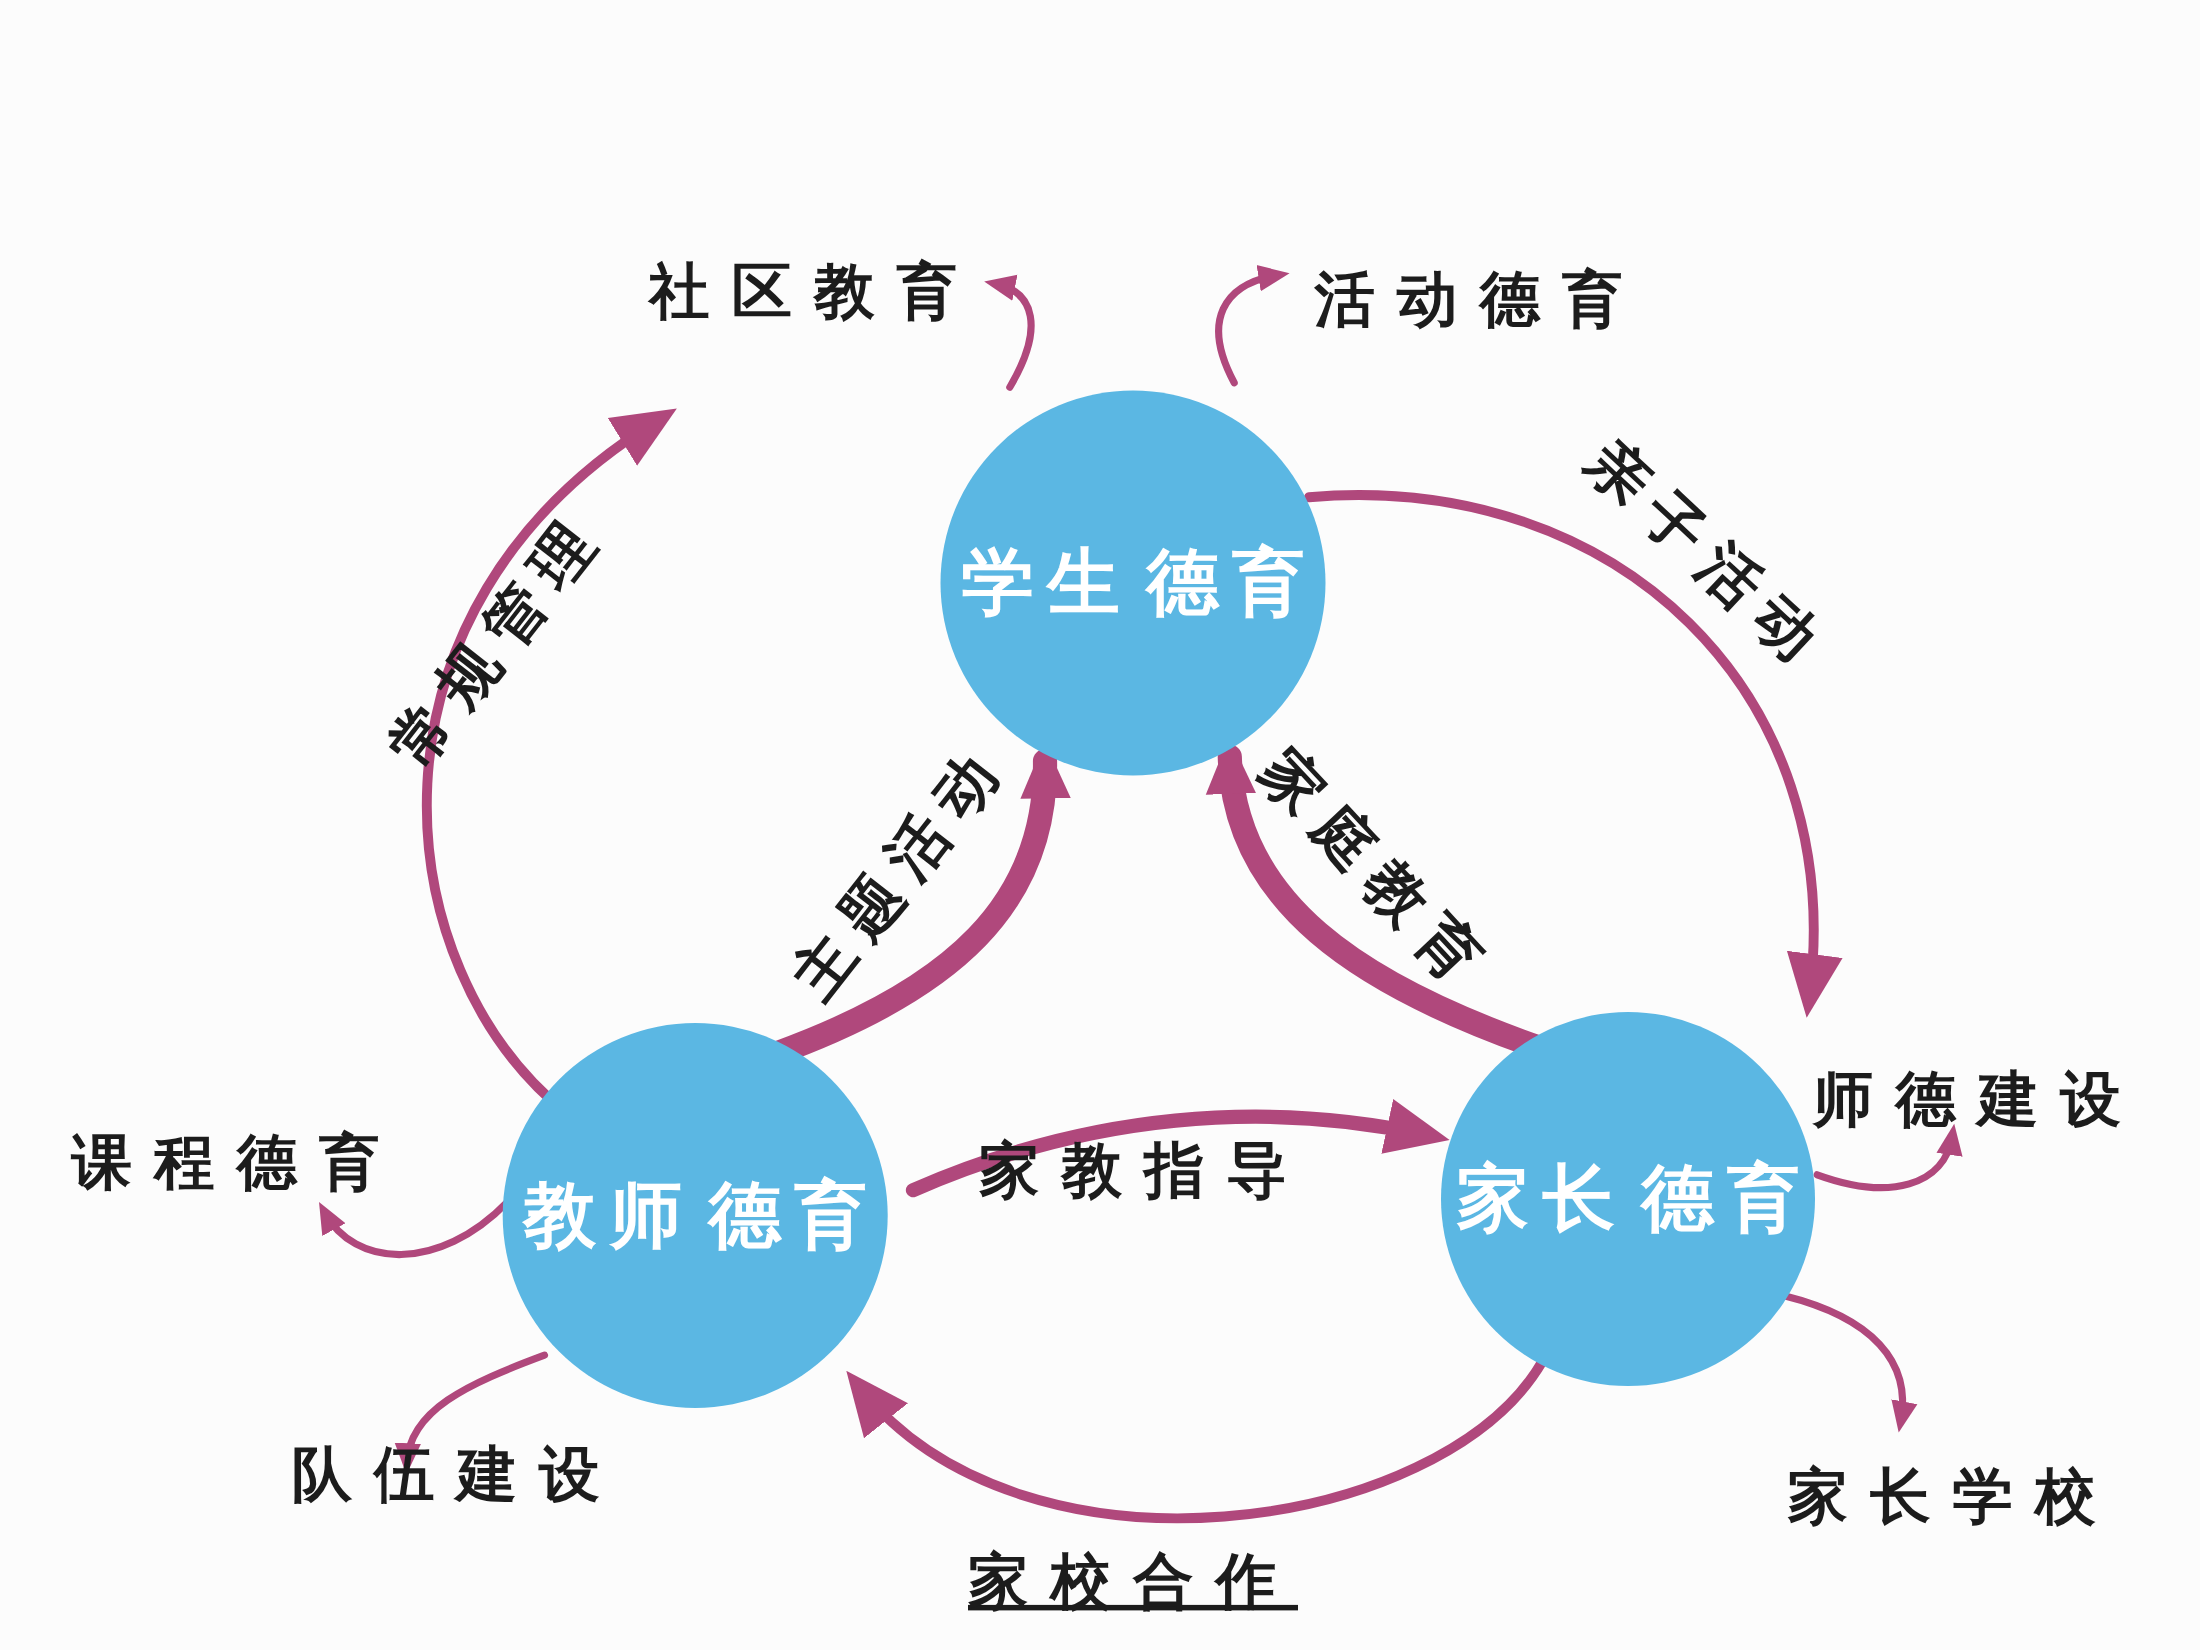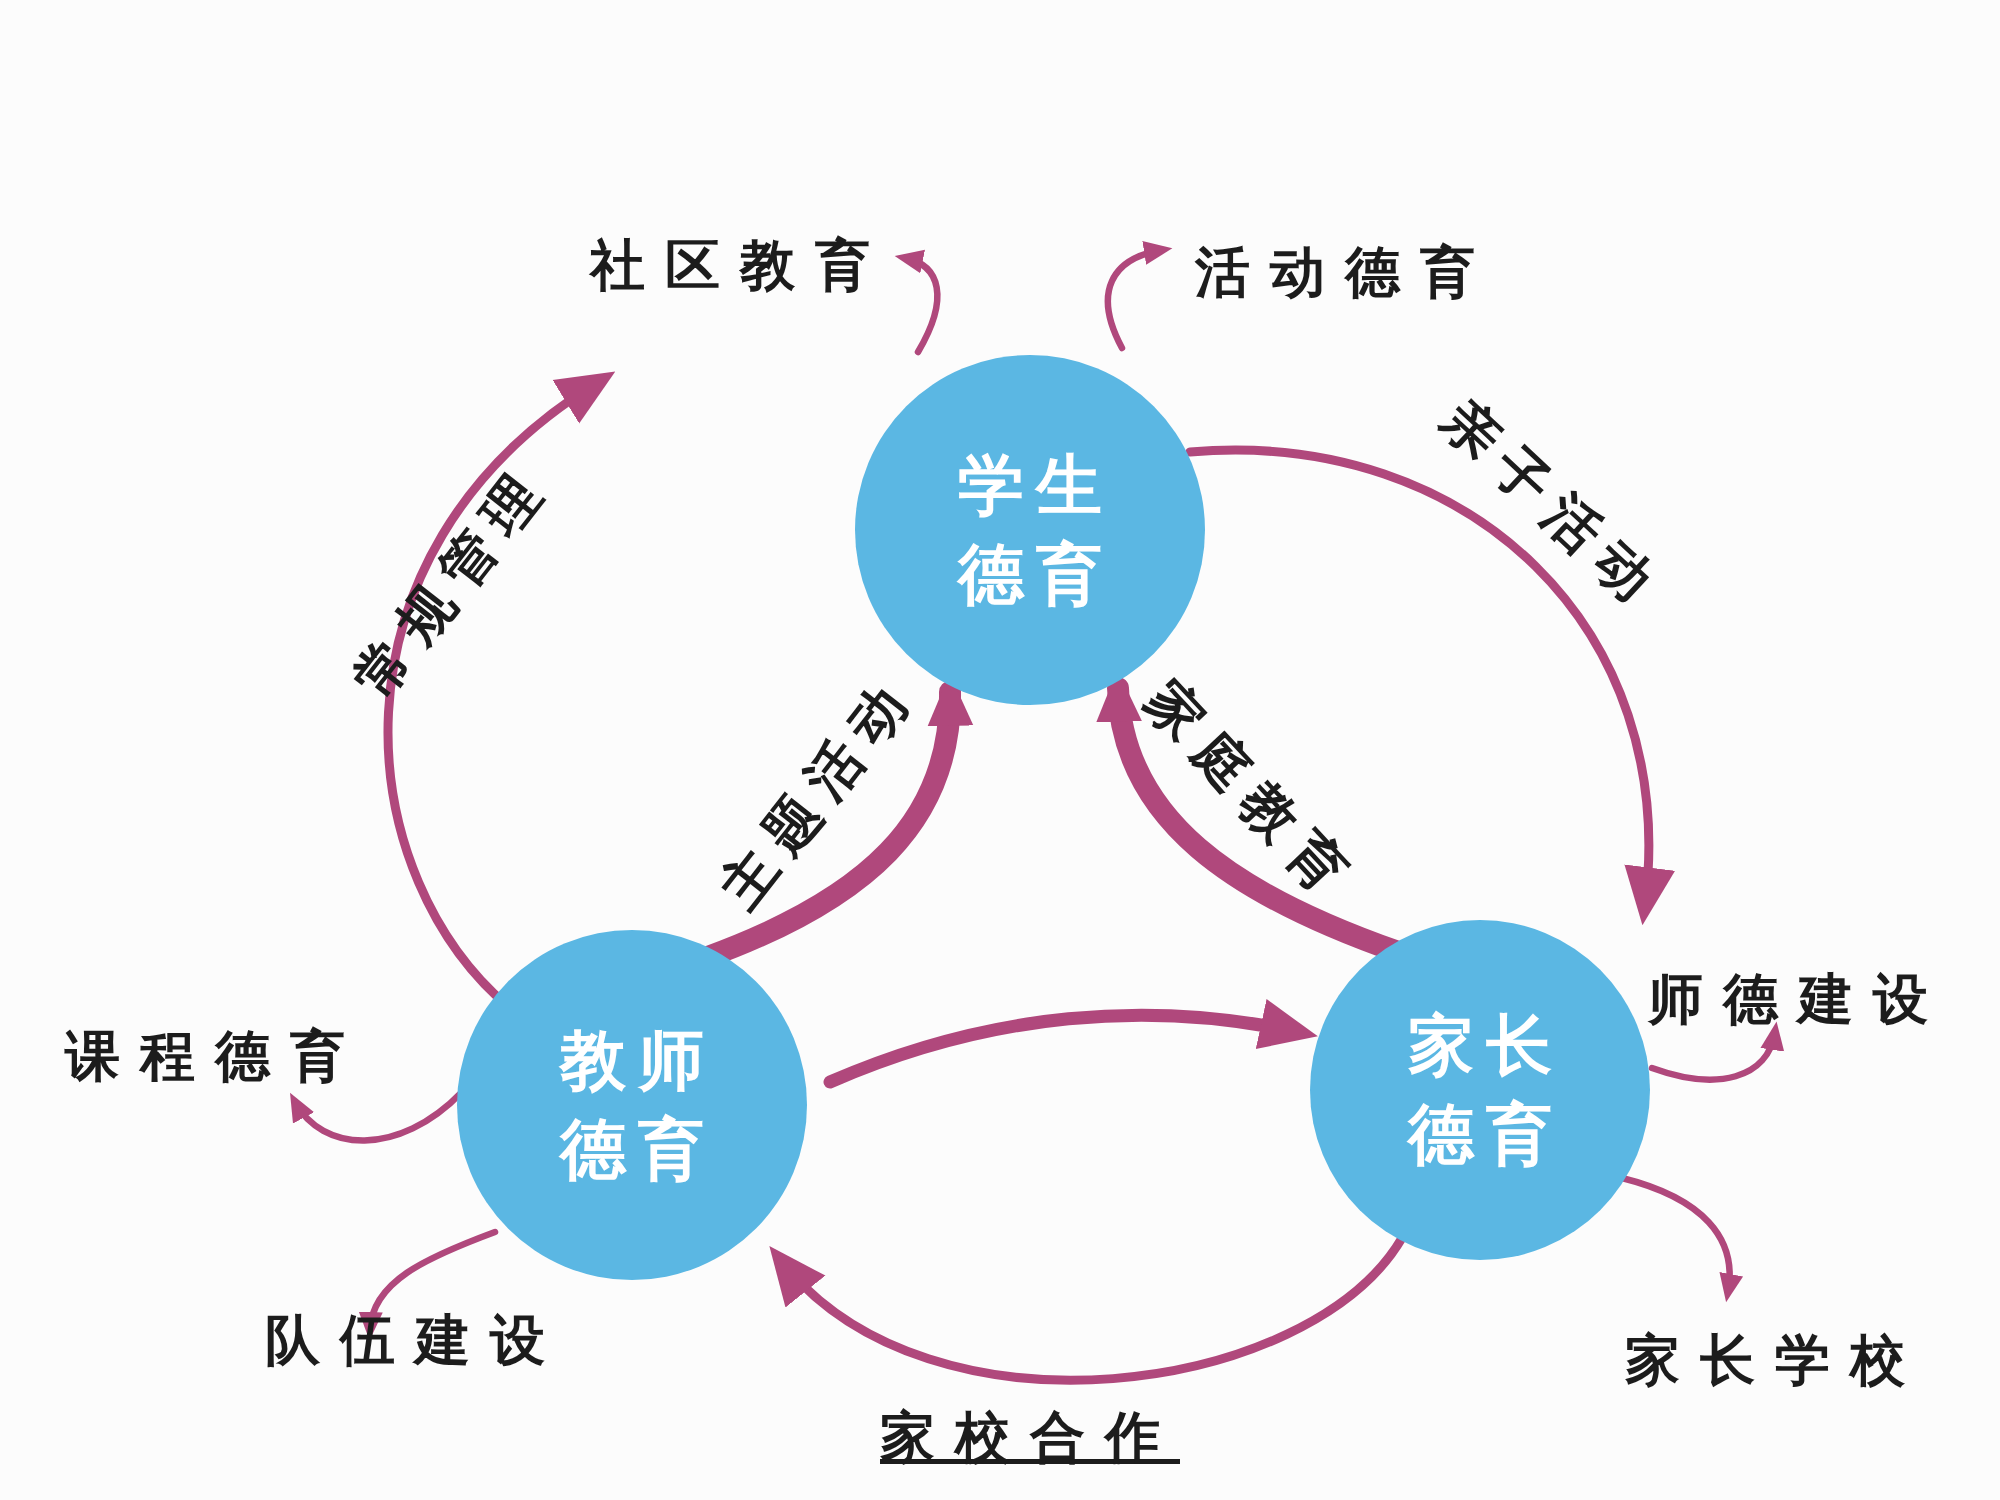--- a/index.html
+++ b/index.html
@@ -32,21 +32,21 @@
   .w9  { stroke-width: 9; }
   .w13 { stroke-width: 13; }
   .w22 { stroke-width: 22; }
   .ah  { fill: var(--arrow); }
   .node {
     position: absolute;
     border-radius: 50%;
     background: var(--circle-fill);
     color: var(--circle-text);
     display: flex;
-    flex-direction: column;
+    flex-direction: row;
     align-items: center;
     justify-content: center;
     font-size: 66px;
     font-weight: 700;
     letter-spacing: 12px;
     text-indent: 12px;
     line-height: 1.35;
     font-family: "Liberation Sans", sans-serif;
   }
   .label, .rlabel {
@@ -113,20 +113,21 @@
     <span>家长</span>
     <span>德育</span>
   </div>
 
   <div class="label" style="left:740px; top:266px;">社区教育</div>
   <div class="label" style="left:1345px; top:273px;">活动德育</div>
   <div class="label" style="left:215px; top:1057px;">课程德育</div>
   <div class="label" style="left:415px; top:1341px;">队伍建设</div>
   <div class="label" style="left:1798px; top:1000px;">师德建设</div>
   <div class="label" style="left:1775px; top:1333px;margin-top:28px;">家长学校</div>
+  <div class="label" style="left:1040px; top:1065px;">家教指导</div>
   <div class="label" style="left:1030px; top:1438px;text-decoration:underline;">家校合作</div>
 
   <div class="rlabel" style="left:452px; top:582px; transform:translate(-50%,-50%) rotate(-52deg);">常规管理</div>
   <div class="rlabel" style="left:1552px; top:505px; transform:translate(-50%,-50%) rotate(43deg);">亲子活动</div>
   <div class="rlabel" style="left:818px; top:792px; transform:translate(-50%,-50%) rotate(-52deg);">主题活动</div>
   <div class="rlabel" style="left:1250px; top:792px; transform:translate(-50%,-50%) rotate(47deg);">家庭教育</div>
 
 </div>
 
 </body></html>

